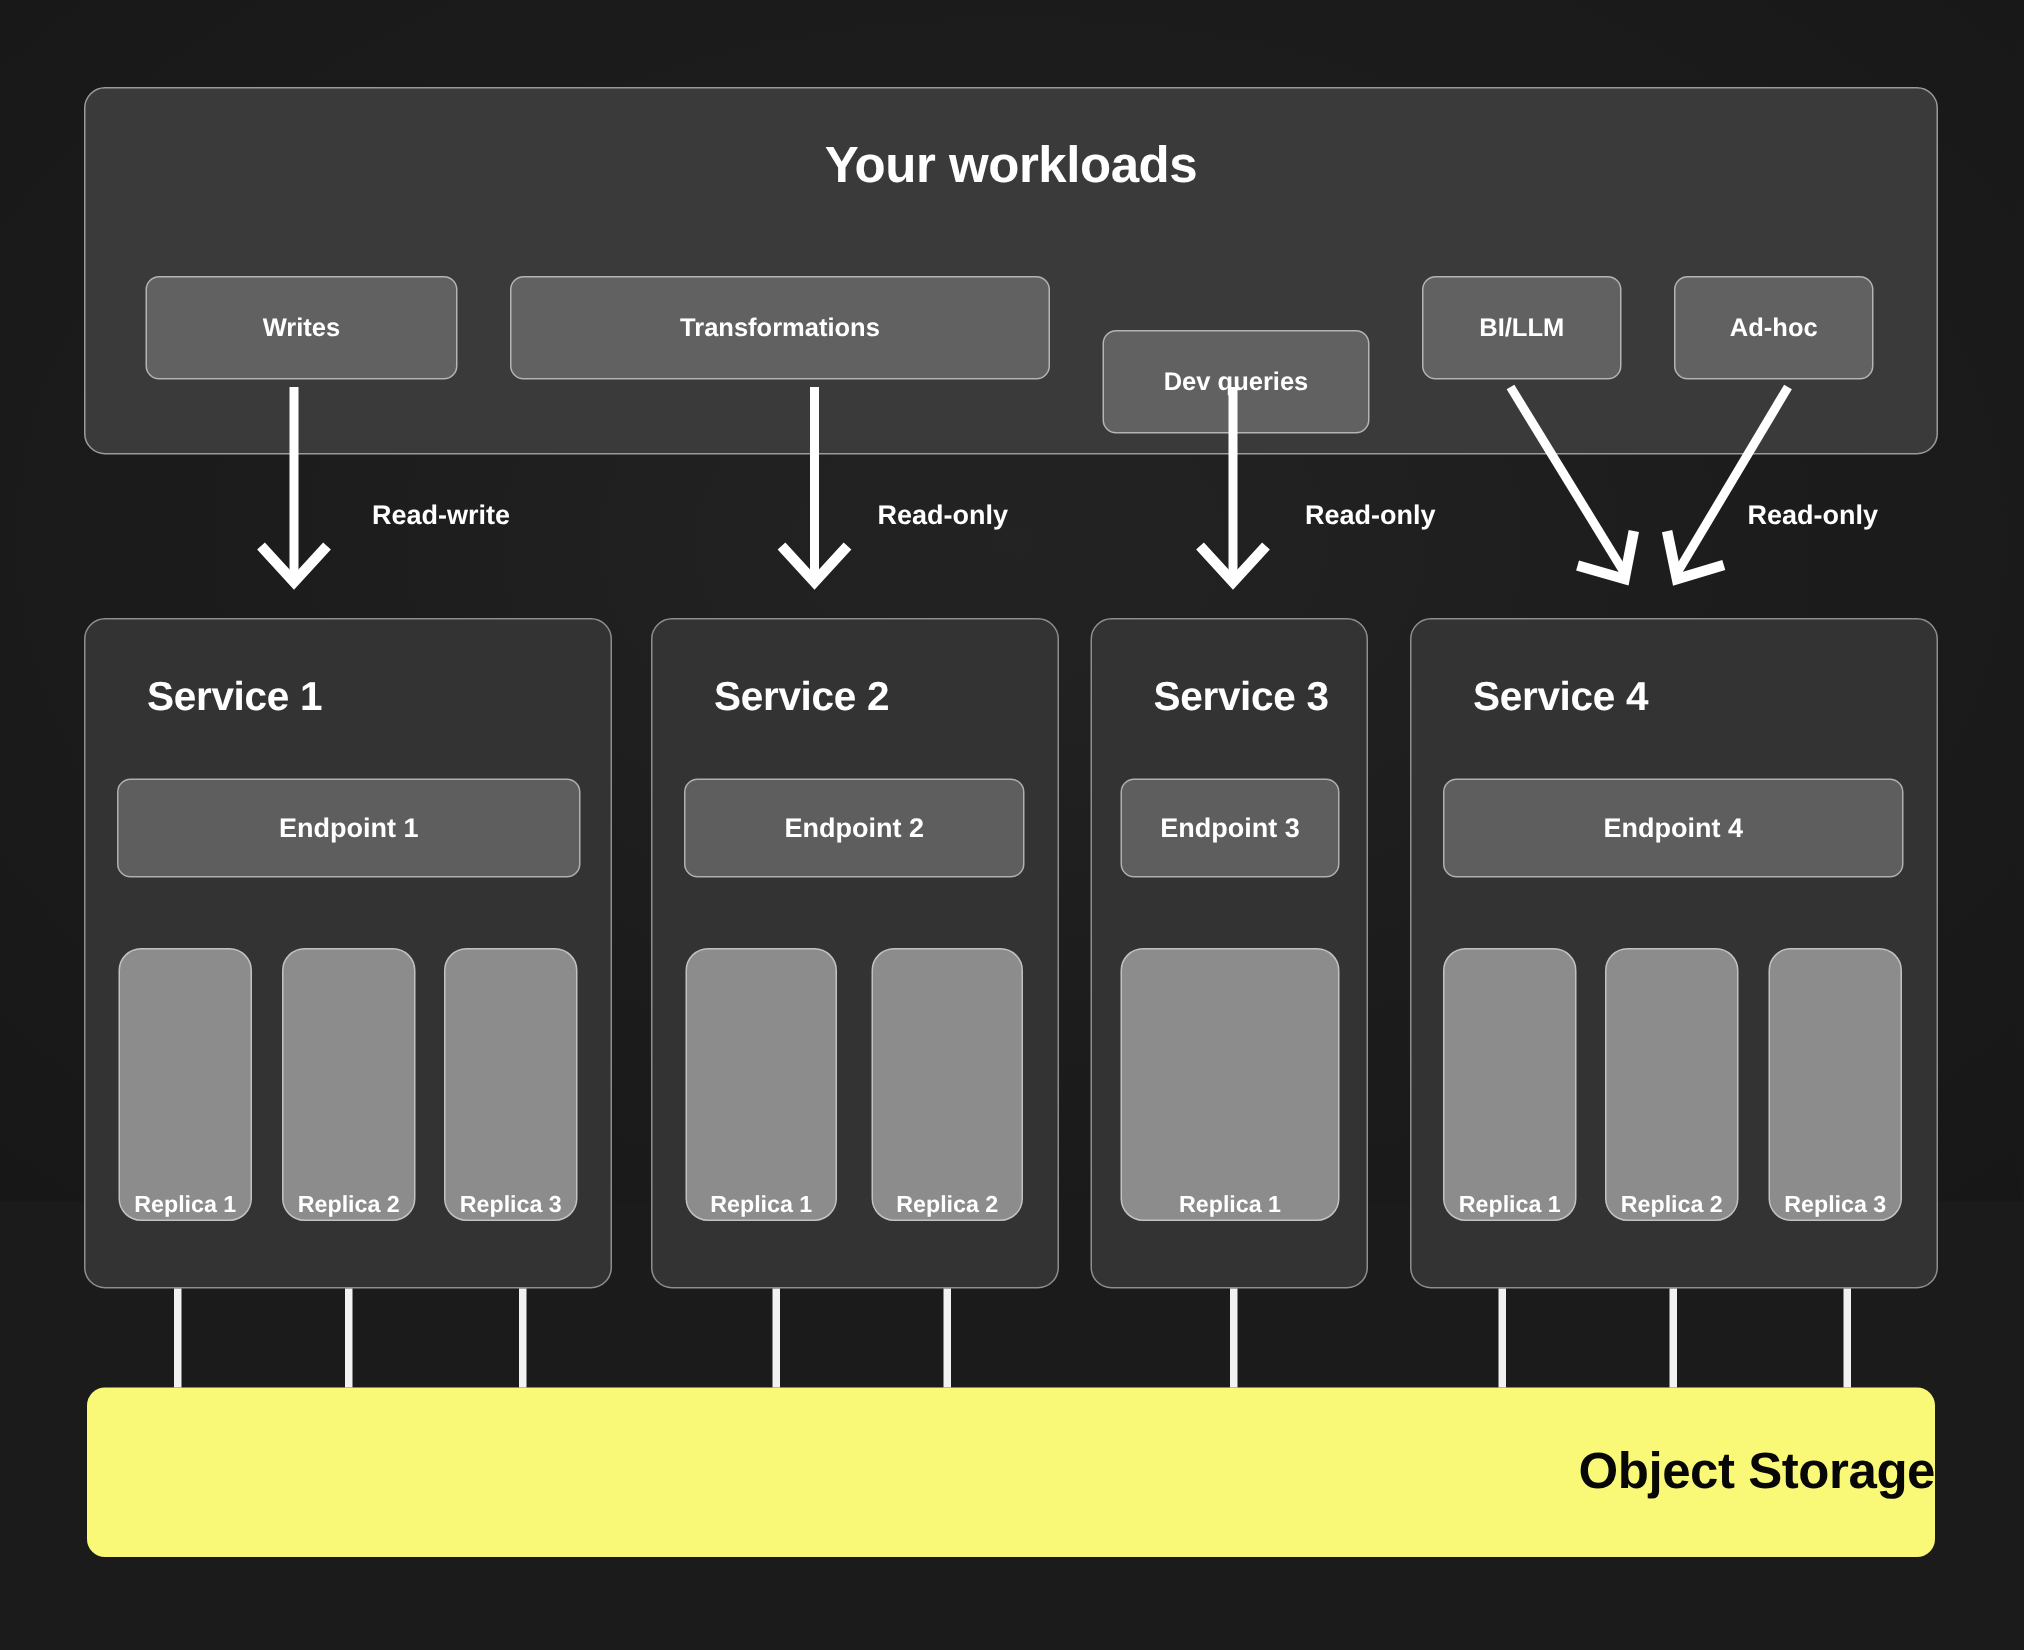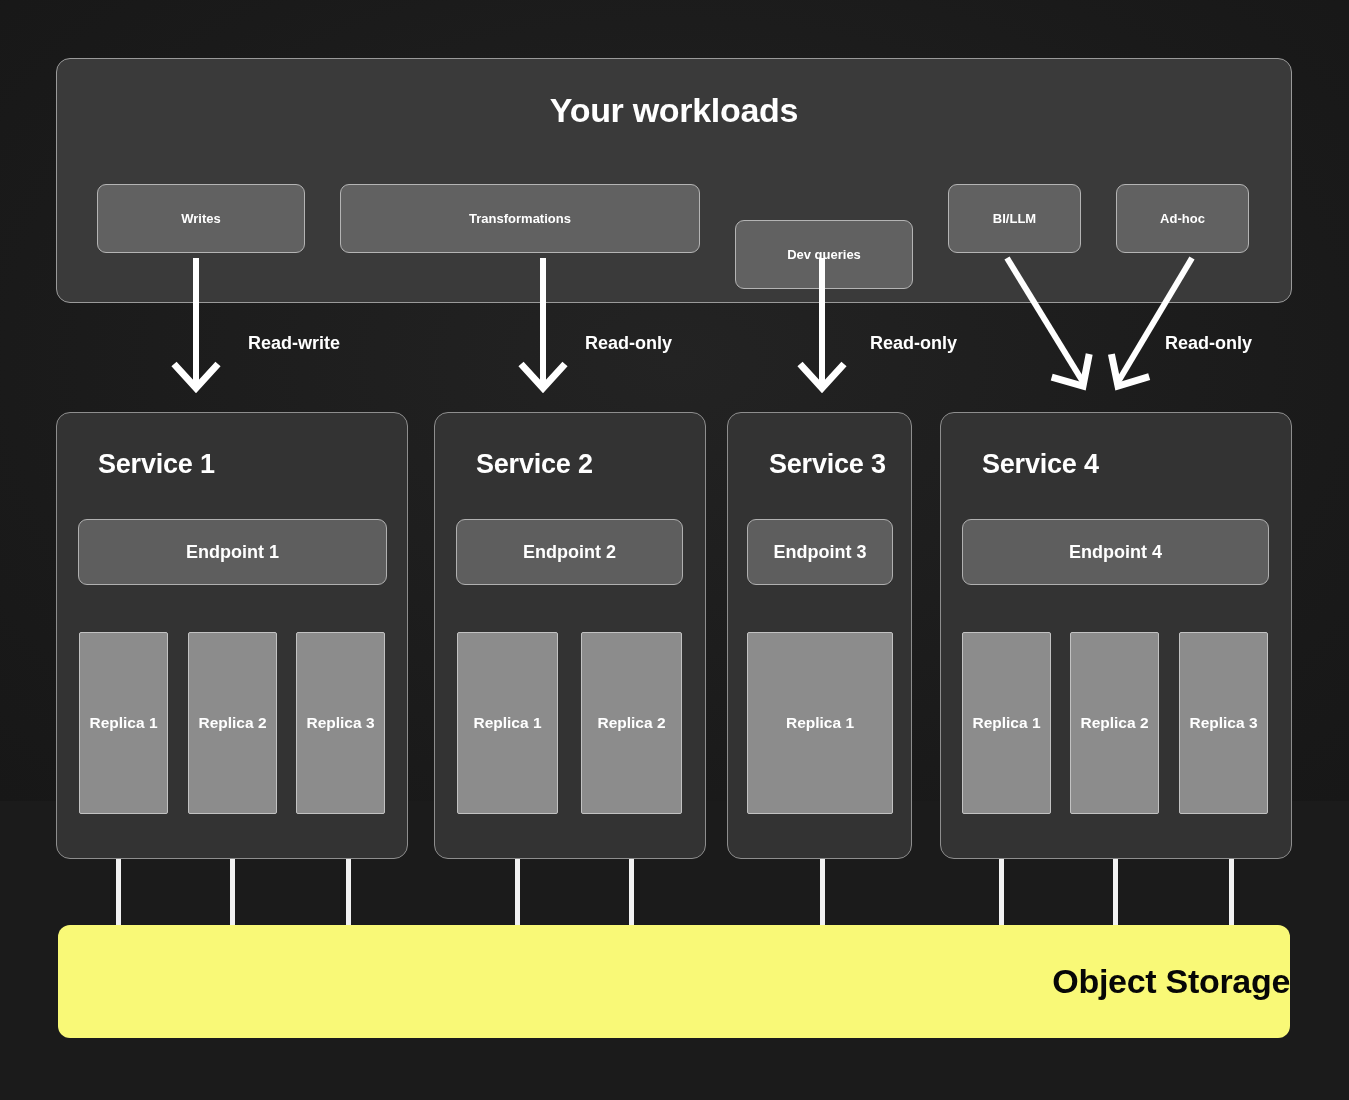--- a/index.html
+++ b/index.html
@@ -29,21 +29,21 @@
     color:#ffffff;
     font-size:34px; font-weight:bold;
     letter-spacing:-0.3px;
   }
   .wl-box {
     position:absolute;
     background:#616161;
     border:1.2px solid #b4b4b4;
     border-radius:9px;
     display:flex; align-items:center; justify-content:center;
-    color:#ffffff; font-size:13px; font-weight:bold;
+    color:#ffffff; font-size:17px; font-weight:bold;
   }
 
   
   #arrows { position:absolute; left:0; top:0; width:1349px; height:1100px; pointer-events:none; }
 
   .arrow-label {
     position:absolute;
     color:#ffffff;
     font-size:18px; font-weight:bold;
     white-space:nowrap;
@@ -67,22 +67,22 @@
     background:#5e5e5e;
     border:1.2px solid #b0b0b0;
     border-radius:9px;
     display:flex; align-items:center; justify-content:center;
     color:#ffffff; font-size:18px; font-weight:bold;
   }
   .replica-box {
     position:absolute;
     background:#8c8c8c;
     border:1.2px solid #c2c2c2;
-    border-radius:2px;
-    display:flex; align-items:center; justify-content:center;
+    border-radius:15px;
+    display:flex; align-items:flex-end; justify-content:center;
     color:#ffffff; font-size:15.5px; font-weight:bold;
   }
 
   
   .object-storage {
     position:absolute;
     left:58px; top:925px; width:1232px; height:113px;
     background:#f9f977;
     border-radius:12px;
     display:flex; align-items:center; justify-content:flex-end;

